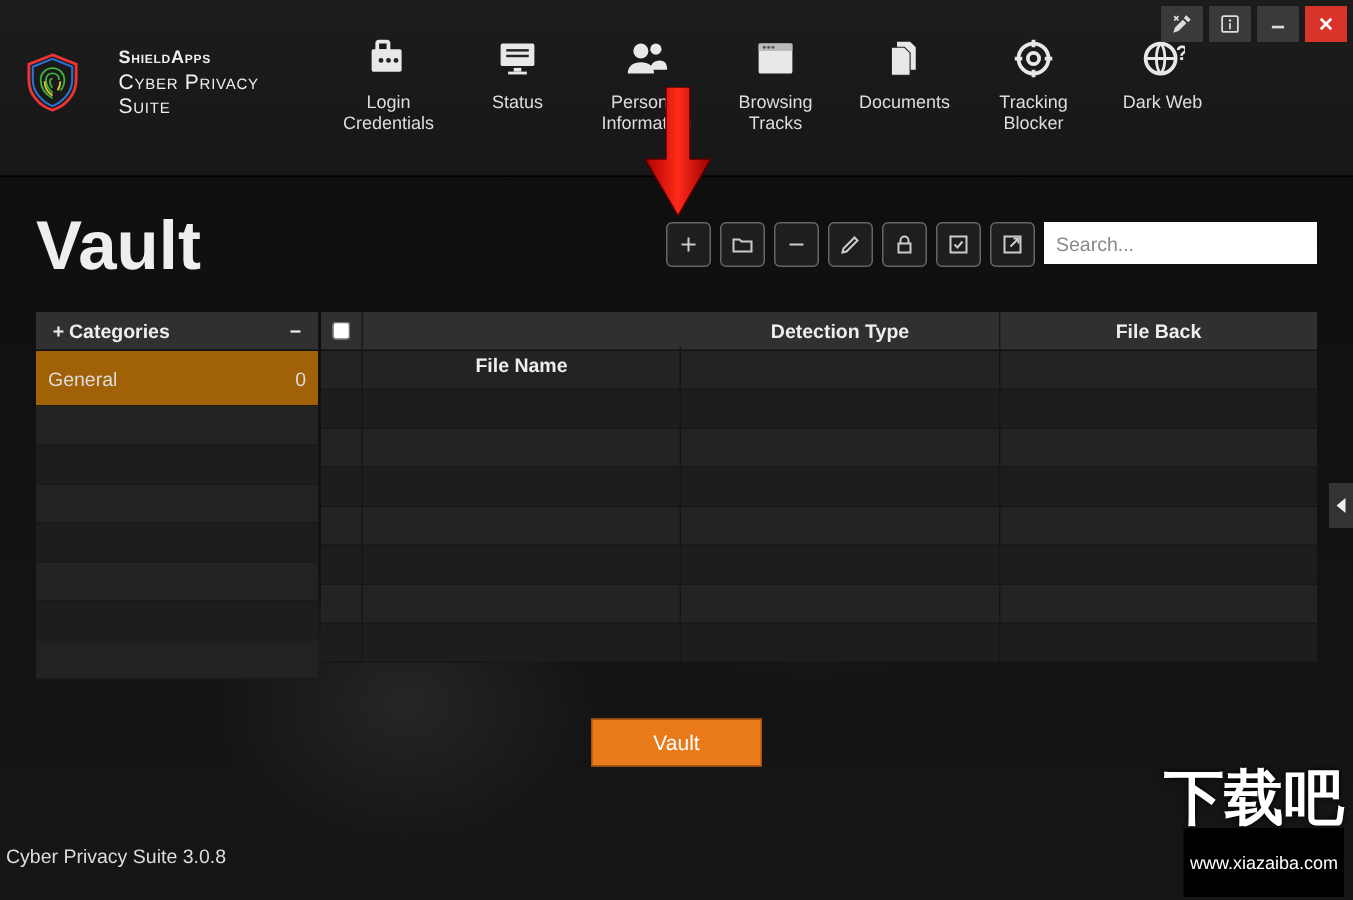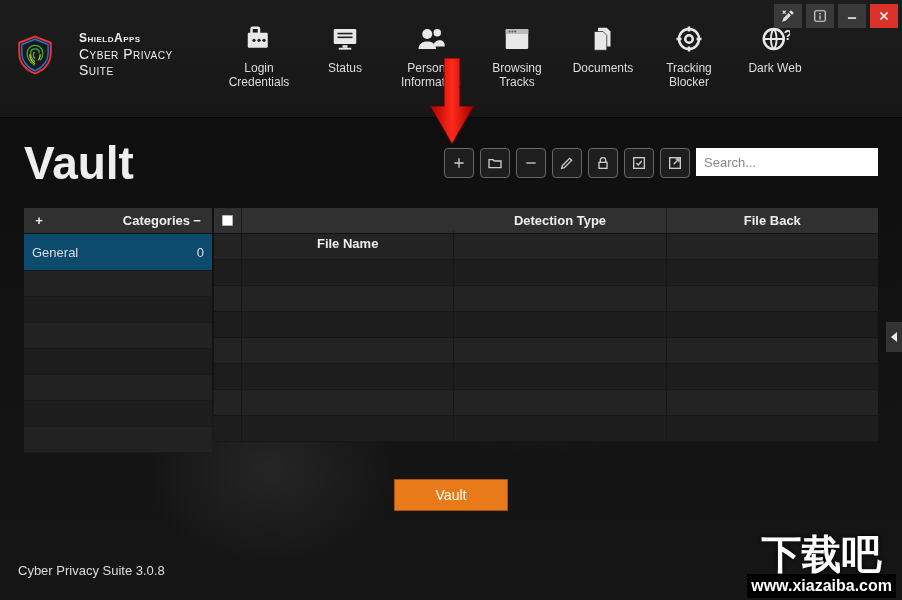--- a/index.html
+++ b/index.html
@@ -83,25 +83,25 @@
 .search::placeholder { color: #888; }
 
 .table-wrap { display: flex; gap: 2px; }
 .cat-pane { width: 188px; }
 .cat-head, .grid-head {
   background: #303030; height: 26px; color: #eee;
   display:flex; align-items: center; font-size: 13px;
   border-bottom: 1px solid #111;
 }
 .cat-head { justify-content: space-between; padding: 0 8px; }
-.cat-head .mid { flex:1; text-align:right; font-weight:bold; }
+.cat-head .mid { flex:1; text-align:left; font-weight:bold; }
 .cat-head .pm { font-weight: bold; cursor:pointer; width:14px; text-align:center;}
 .cat-row {
   height: 26px; display:flex; align-items:center; justify-content: space-between;
-  padding: 18px 8px; background: #0c4a6e; border-bottom: 1px solid #191919;
+  padding: 18px 8px; background: #a16207; border-bottom: 1px solid #191919;
 }
 .cat-pane .empty-row, .grid .empty-row {
   height: 26px; border-bottom: 1px solid #191919;
 }
 .cat-pane .empty-row:nth-child(odd){ background:#222;}
 .cat-pane .empty-row:nth-child(even){ background:#1d1d1d;}
 .grid { flex: 1; }
 .grid-head { }
 .gh-cell { text-align:center; font-weight:bold; border-right:1px solid #1a1a1a; height:100%; display:flex; align-items:center; justify-content:center;}
 .gh-check { width: 28px; }
@@ -116,35 +116,35 @@
 .g-cell:last-child{border-right:none;}
 .grid-head input[type=checkbox]{ accent-color:#555; transform:scale(0.9);}
 
 .back-btn {
   display:block; margin: 26px auto 0; width: 114px; height: 32px;
   background: #e87a1a; color:#fff; border:1px solid #a65210;
   font-size: 14px; cursor:pointer;
 }
 
 .version {
-  position:absolute; left: 18px; bottom: 22px; z-index:5; color:#ddd; font-size:13px;
+  position:absolute; left: 4px; bottom: 22px; z-index:5; color:#ddd; font-size:13px;
 }
 
 .side-handle {
   position:absolute; right:0; top: 322px; width:16px; height:30px;
   background:#333; display:flex; align-items:center; justify-content:center;
   z-index:20; cursor:pointer; color:#eee;
 }
 
 .watermark {
   position:absolute; right:6px; bottom:2px; z-index:40; text-align:right;
   font-family: "SimHei","Microsoft YaHei",sans-serif; line-height:1;
 }
 .watermark .cn { font-size:40px; font-weight:bold; color:#fff; text-shadow:0 0 4px #000;text-align:center;}
-.watermark .url { font-size:16px; color:#fff; background:#000; padding:4px 4px; display:inline-block;font-weight:bold;}
+.watermark .url { font-size:12px; color:#fff; background:#000; padding:17px 4px; display:inline-block;}
 </style>
 </head>
 <body>
 
 <div class="bg-gradient"></div>
 
 <div class="win-controls">
   <div class="win-btn">
     <svg viewBox="0 0 24 24">
         <path fill="#ddd" d="M22 7l-5-5-3 3 5 5 3-3zM2 22l6-2 9-9-4-4-9 9-2 6zM18 2l4 4"></path>

